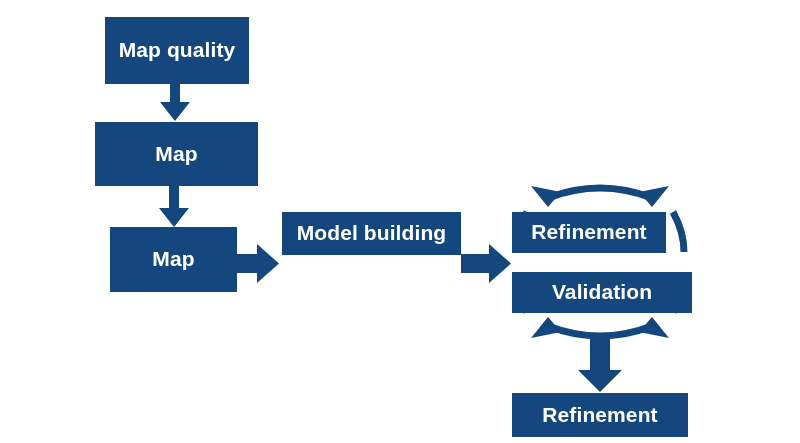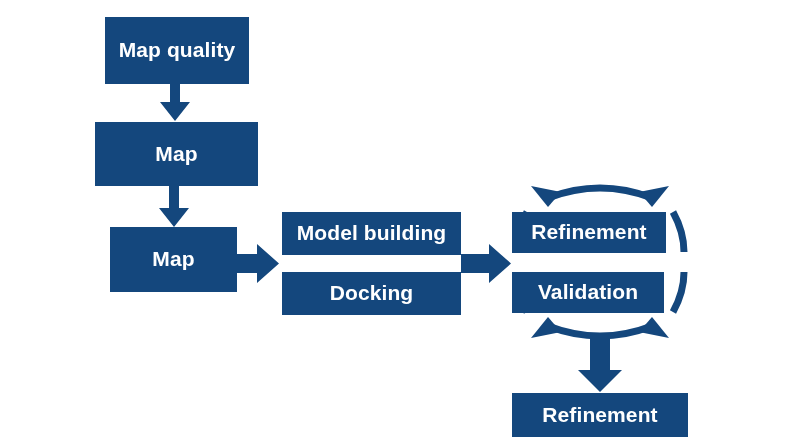--- a/index.html
+++ b/index.html
@@ -115,29 +115,26 @@
   <div class="node" style="left:110px; top:227px; width:127px; height:65px;">
     <div>
       <span>Map</span>
     </div>
   </div>
 
   <div class="node" style="left:282px; top:212px; width:179px; height:43px;">
     <span>Model building</span>
   </div>
 
-  <div class="node" style="left:282px; top:272px; width:179px; height:43px;">
-    <span>Docking</span>
-  </div>
 
   <div class="node" style="left:512px; top:212px; width:154px; height:41px;">
     <span>Refinement</span>
   </div>
 
-  <div class="node" style="left:512px; top:272px; width:152px; height:41px;">
+  <div class="node" style="left:512px; top:272px; width:180px; height:41px;">
     <span>Validation</span>
   </div>
 
   <div class="node" style="left:512px; top:393px; width:176px; height:44px;">
     <span>Refinement</span>
   </div>
 
 </div>
 
 </body></html>

